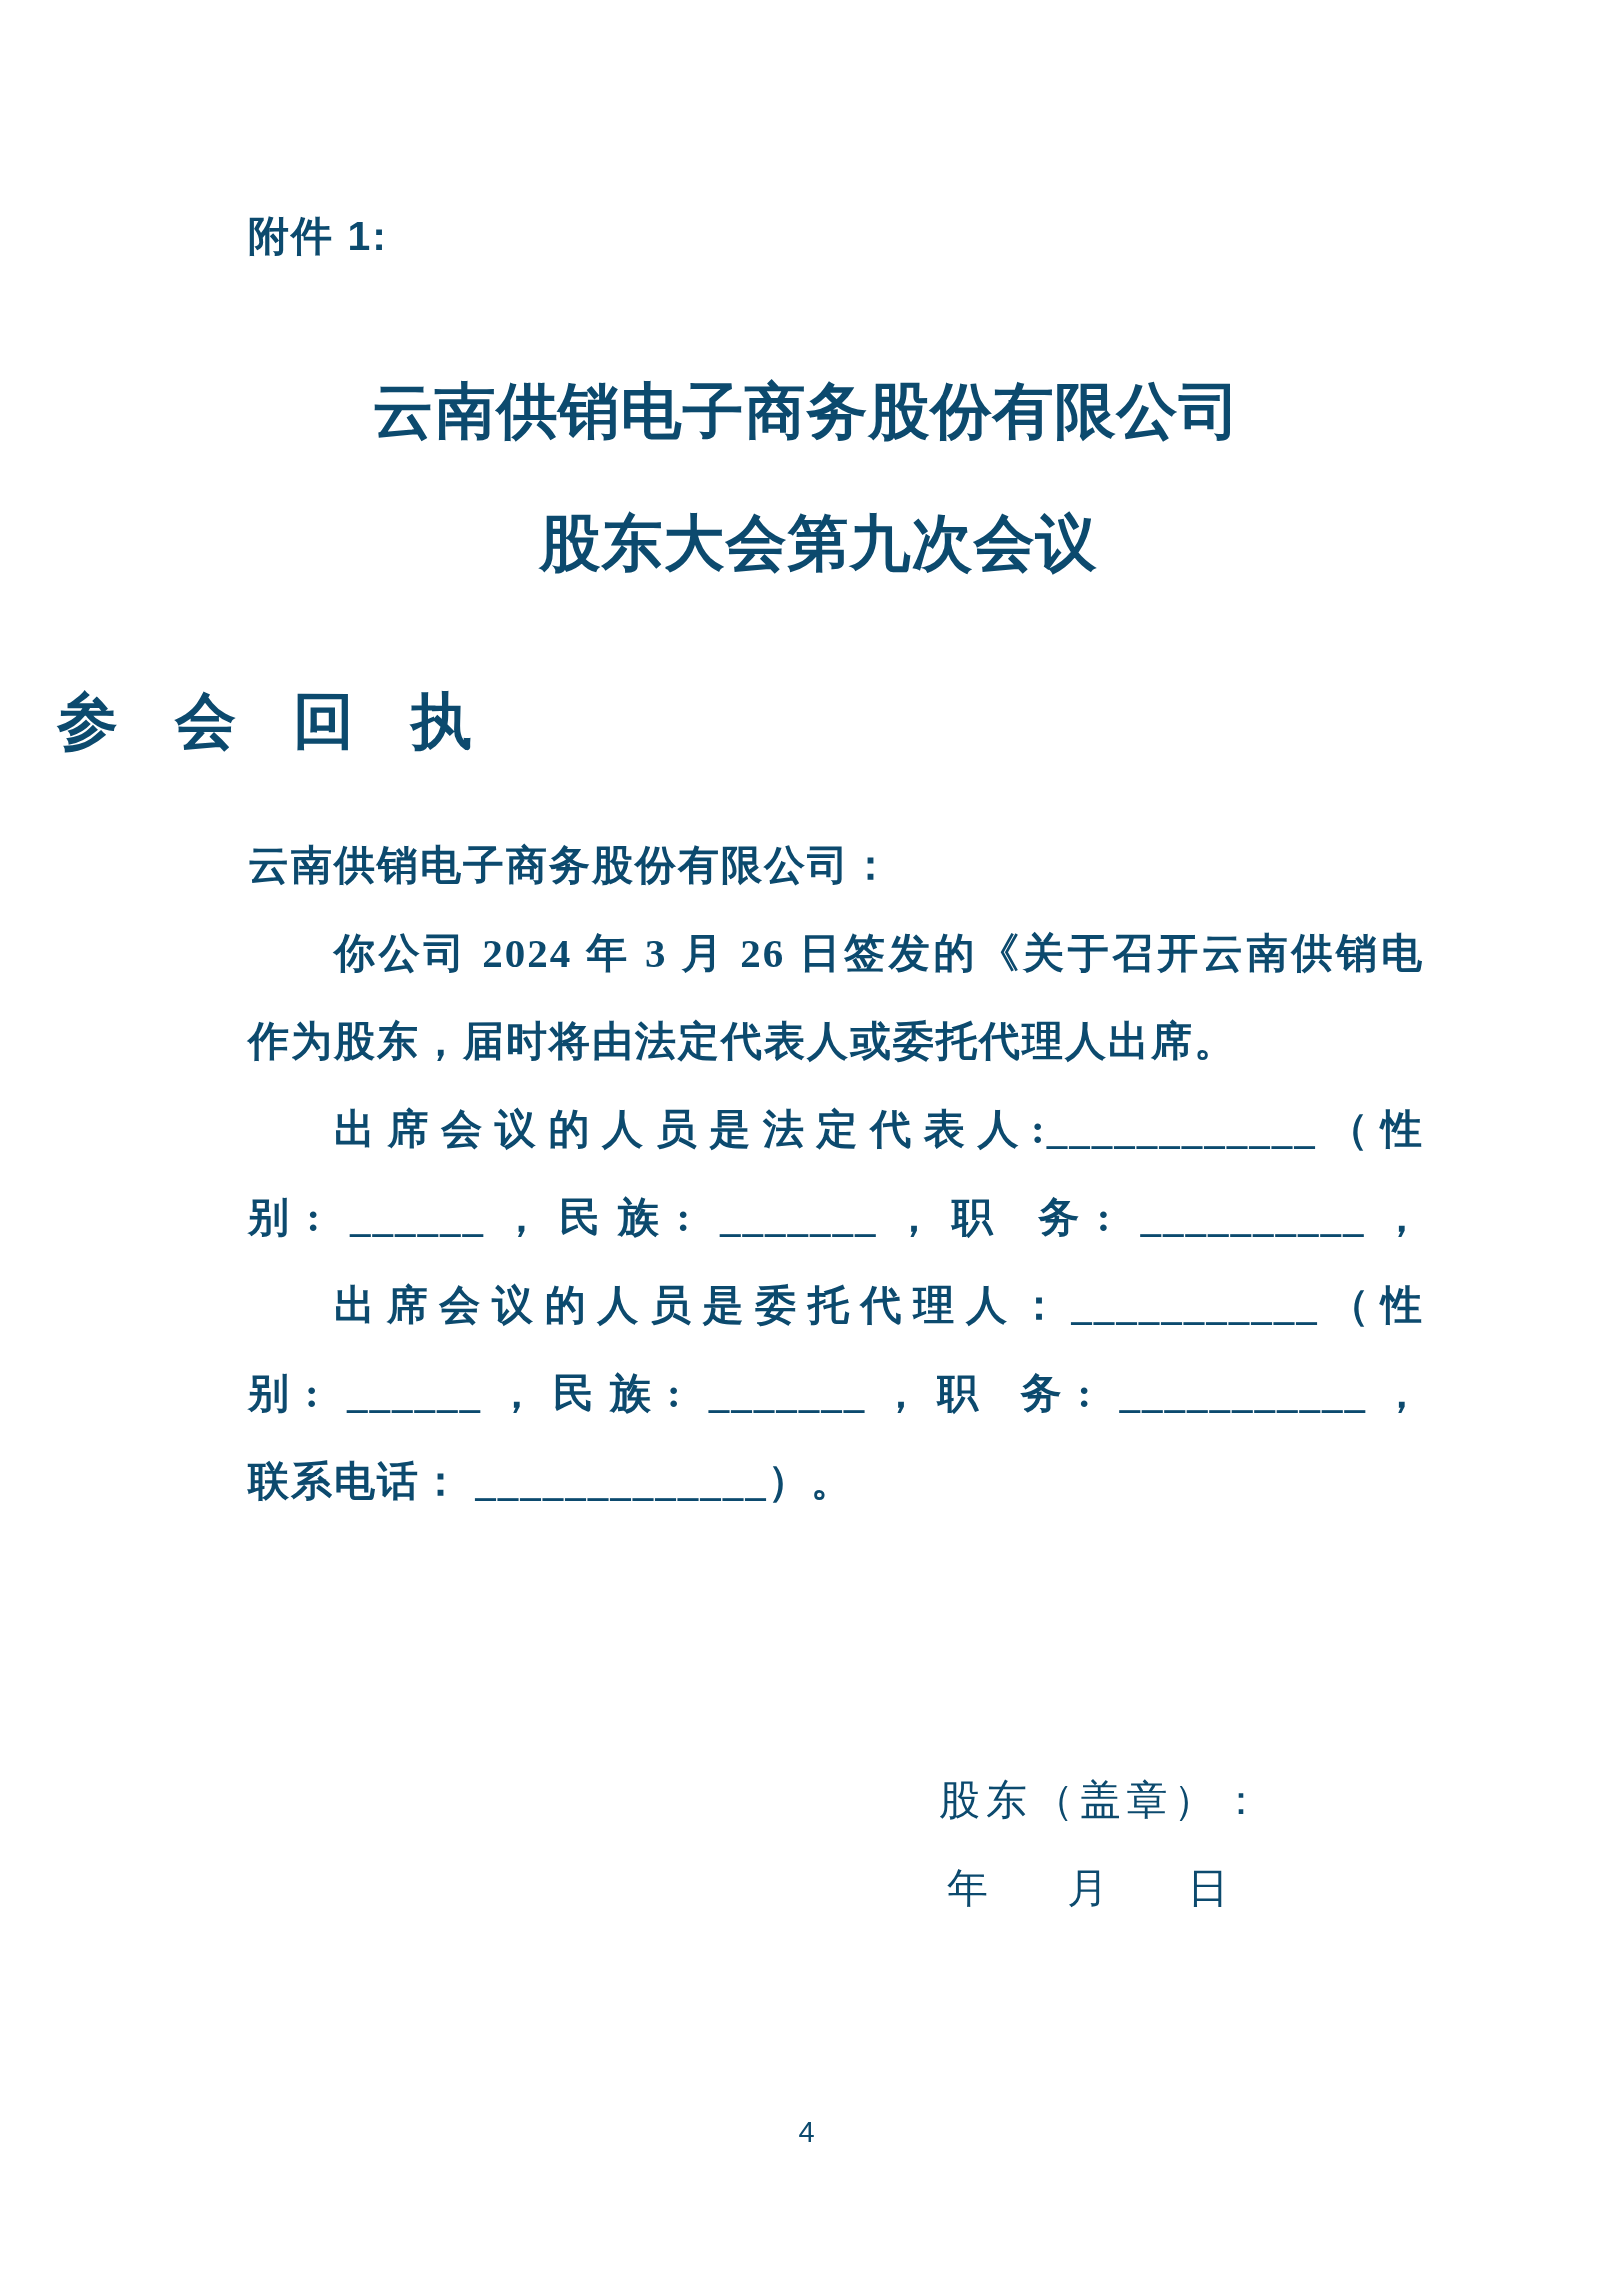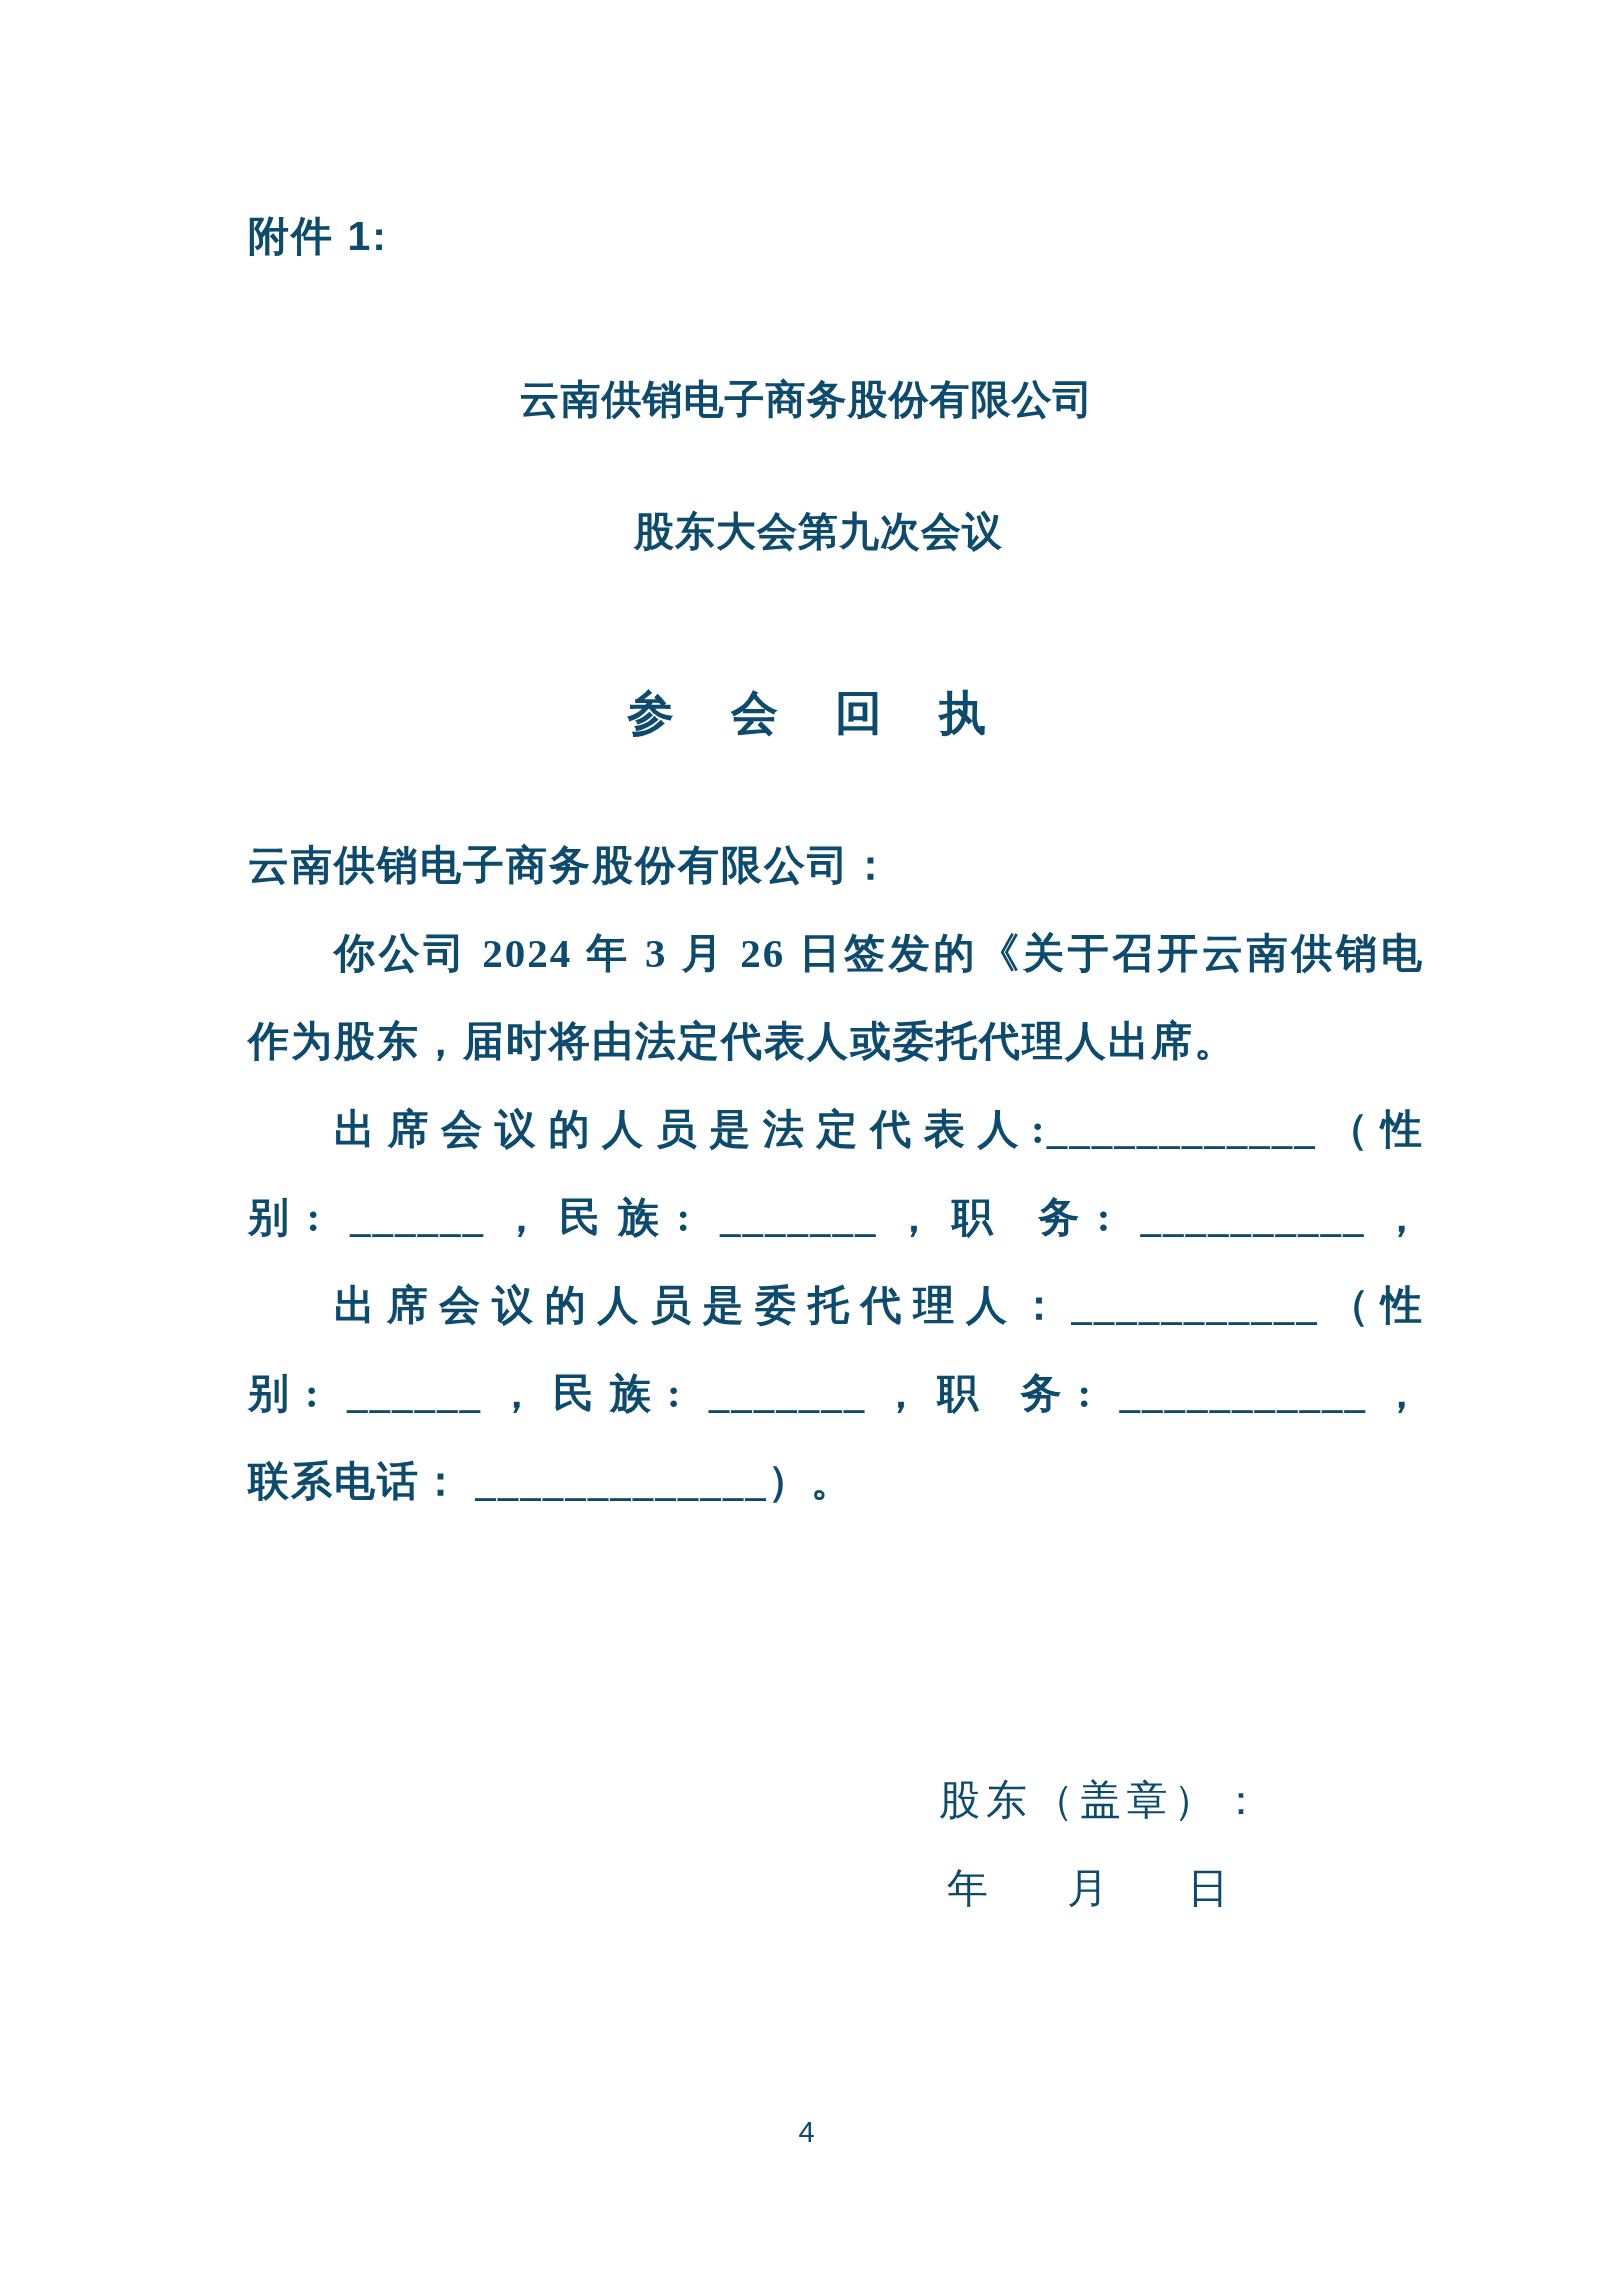--- a/index.html
+++ b/index.html
@@ -26,34 +26,33 @@
     font-size: 41px;
     letter-spacing: 2px;
     line-height: 1.1;
   }
   .doc-title {
     position: absolute;
     left: 0;
     width: 100%;
     text-align: center;
     font-weight: 700;
-    font-size: 40px;
+    font-size: 61px;
     line-height: 1.1;
     letter-spacing: 1px;
   }
   .doc-title.line1 { top: 378px; }
   .doc-title.line2 { top: 510px; padding-left: 12px; }
   .doc-subtitle {
     position: absolute;
     left: 0;
     width: 100%;
     top: 688px;
-    text-align: center;
     font-weight: 700;
-    font-size: 47px;
+    font-size: 61px;
     line-height: 1.1;
     letter-spacing: 57px;
     text-indent: 57px;
     white-space: nowrap;
   }
   .body-block {
     position: absolute;
     left: 248px;
     top: 821px;
     width: 1176px;

